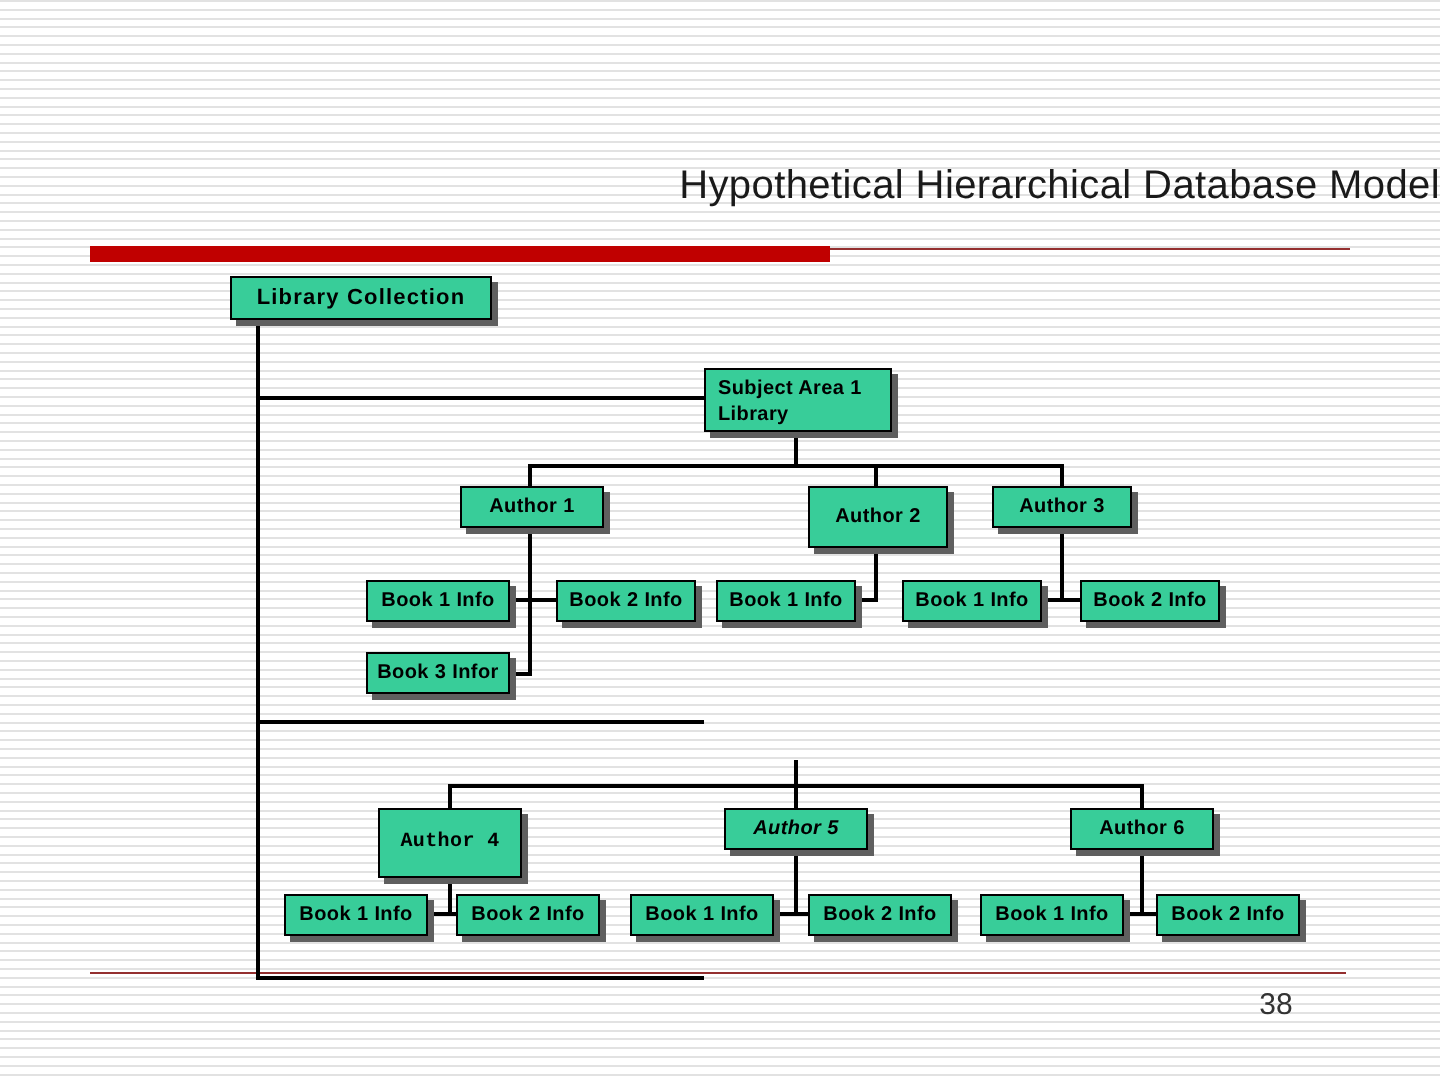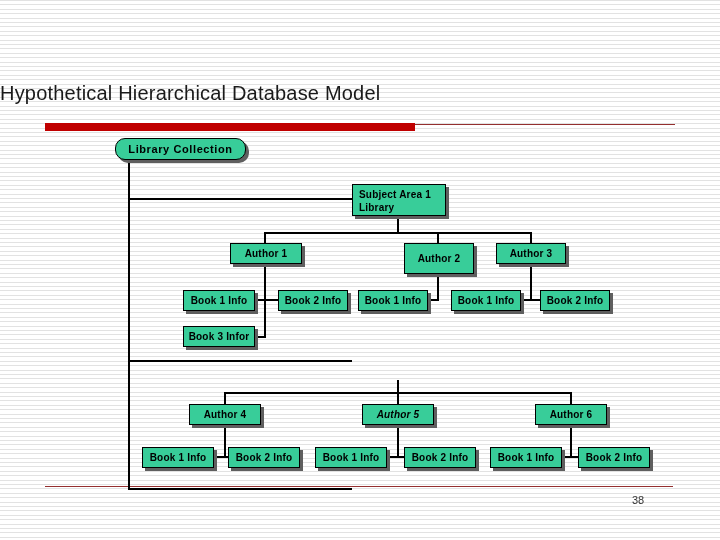--- a/index.html
+++ b/index.html
@@ -8,25 +8,25 @@
     font-family:"Liberation Sans",sans-serif;
     background:#fff;
   }
   .slide{
     position:relative;width:720px;height:540px;overflow:hidden;
     background:repeating-linear-gradient(to bottom,
       #e2e2e2 0px,#e2e2e2 1px,#ffffff 1px,#ffffff 4.4px);
   }
   .title{
     position:absolute;top:82px;left:0;width:720px;
-    text-align:left;font-size:20px;color:#1a1a1a;letter-spacing:0.2px;
+    text-align:right;font-size:20px;color:#1a1a1a;letter-spacing:0.2px;
   }
   .rule{position:absolute;height:1px;background:#942f2f;}
   .accent-bar{position:absolute;left:45px;top:123px;width:370px;height:8px;background:#c00000;}
-  .page-num{position:absolute;left:618px;top:494px;width:40px;font-size:11px;color:#333;text-align:center;}
+  .page-num{position:absolute;left:618px;top:494px;width:40px;font-size:15px;color:#333;text-align:center;}
   .ln{position:absolute;background:#000;z-index:1;}
   .box{
     position:absolute;z-index:2;
     background:#38cd99;border:1px solid #000;
     box-shadow:3px 3px 0 #5f5f5f;
     font-size:10px;font-weight:bold;color:#000;letter-spacing:0.2px;
     box-sizing:border-box;
   }
   .box.single{display:flex;align-items:center;justify-content:center;}
   .box.root{font-size:11px;letter-spacing:0.6px;}
@@ -71,40 +71,40 @@
   <div class="ln" style="left:397px;top:394px;width:2px;height:10px;"></div>
   <div class="ln" style="left:570px;top:394px;width:2px;height:10px;"></div>
 
   <div class="ln" style="left:224px;top:425px;width:2px;height:33px;"></div>
   <div class="ln" style="left:214px;top:456px;width:14px;height:2px;"></div>
   <div class="ln" style="left:397px;top:425px;width:2px;height:33px;"></div>
   <div class="ln" style="left:387px;top:456px;width:17px;height:2px;"></div>
   <div class="ln" style="left:570px;top:425px;width:2px;height:33px;"></div>
   <div class="ln" style="left:562px;top:456px;width:16px;height:2px;"></div>
 
-  <div class="box single root" style="left:115px;top:138px;width:131px;height:22px;border-radius:10px;">Library Collection</div>
+  <div class="box single root" style="left:115px;top:138px;width:131px;height:22px;">Library Collection</div>
 
   <div class="box multi" style="left:352px;top:184px;width:94px;height:32px;">
     <span>Subject Area 1</span>
     <span class="l2">Library</span>
   </div>
 
   <div class="box single" style="left:230px;top:243px;width:72px;height:21px;">Author 1</div>
   <div class="box single" style="left:404px;top:243px;width:70px;height:31px;">Author 2</div>
   <div class="box single" style="left:496px;top:243px;width:70px;height:21px;">Author 3</div>
 
   <div class="box single" style="left:183px;top:290px;width:72px;height:21px;">Book 1 Info</div>
   <div class="box single" style="left:278px;top:290px;width:70px;height:21px;">Book 2 Info</div>
   <div class="box single" style="left:358px;top:290px;width:70px;height:21px;">Book 1 Info</div>
   <div class="box single" style="left:451px;top:290px;width:70px;height:21px;">Book 1 Info</div>
   <div class="box single" style="left:540px;top:290px;width:70px;height:21px;">Book 2 Info</div>
   <div class="box single" style="left:183px;top:326px;width:72px;height:21px;">Book 3 Infor</div>
 
 
-  <div class="box single" style="left:189px;top:404px;width:72px;height:21px;">Author 4</div>
+  <div class="box single" style="left:189px;top:404px;width:72px;height:35px;font-family:Liberation Mono, monospace;">Author 4</div>
   <div class="box single" style="left:362px;top:404px;width:72px;height:21px;font-style:italic;">Author 5</div>
   <div class="box single" style="left:535px;top:404px;width:72px;height:21px;">Author 6</div>
 
   <div class="box single" style="left:142px;top:447px;width:72px;height:21px;">Book 1 Info</div>
   <div class="box single" style="left:228px;top:447px;width:72px;height:21px;">Book 2 Info</div>
   <div class="box single" style="left:315px;top:447px;width:72px;height:21px;">Book 1 Info</div>
   <div class="box single" style="left:404px;top:447px;width:72px;height:21px;">Book 2 Info</div>
   <div class="box single" style="left:490px;top:447px;width:72px;height:21px;">Book 1 Info</div>
   <div class="box single" style="left:578px;top:447px;width:72px;height:21px;">Book 2 Info</div>
 

